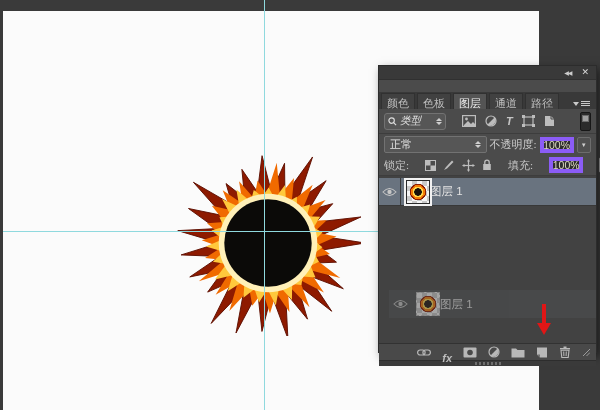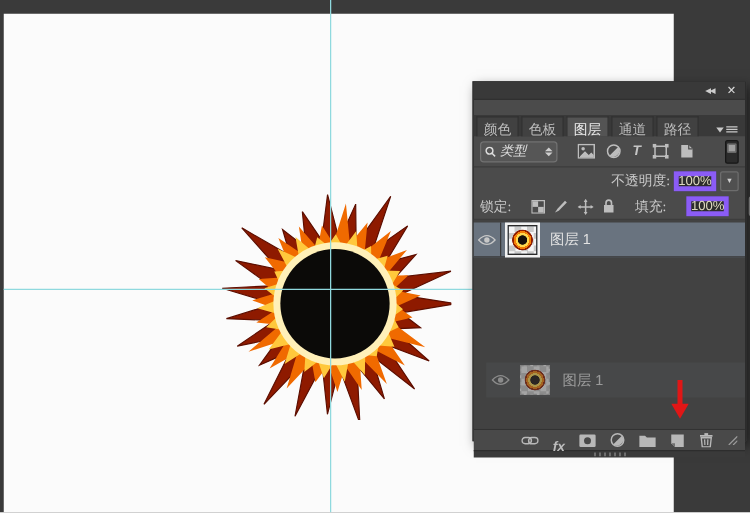--- a/index.html
+++ b/index.html
@@ -50,21 +50,21 @@
 
   .layers-list { position: relative; height: 167px; background: #424242; padding-top: 2px; }
   .layer-row { height: 28px; display: flex; align-items: center; background: #4f4f4f; border-bottom: 1px solid #383838; }
   .layer-row.selected { background: #69737f; }
   .eye-cell { width: 22px; height: 100%; display: flex; align-items: center; justify-content: center; border-right: 1px solid #3a3a3a; }
   .thumb { width: 24px; height: 24px; margin-left: 5px; position: relative; flex: 0 0 auto; }
   .thumb.checker { background-image: conic-gradient(#c9c9c9 0 25%, #f5f5f5 0 50%, #c9c9c9 0 75%, #f5f5f5 0); background-size: 10px 10px; border: 1px solid #2a2a2a; outline: 2px solid #f2f2f2; }
   .thumb.white { background: #ffffff; border: 1px solid #2a2a2a; }
   .mini-sun { position: absolute; left: 50%; top: 50%; width: 18px; height: 18px; transform: translate(-50%,-50%);
     background: radial-gradient(circle at 50% 50%, #17100a 0 3.5px, #ffd94f 4px 5.5px, #f57d05 5.5px 7px, #8f1d00 7px 8px, rgba(0,0,0,0) 8.5px); }
-  .layer-name { margin-left: 10px; font-size: 11.5px; color: #e2e2e2; white-space: nowrap; }
+  .layer-name { font-size: 11.5px; color: #e2e2e2; white-space: nowrap; }
   .layer-name.bg-name { font-style: italic; }
   .row-lock { margin-left: auto; margin-right: 10px; }
 
   .ghost-row { position: absolute; left: 10px; right: 0; top: 114px; height: 28px; display: flex; align-items: center;
     background: rgba(130,140,152,.16); opacity: .55; }
   .ghost-row .thumb.checker { outline: none; border: 1px dashed #b5b5b5; }
 
   .toolbar { height: 17px; background: #494949; border-top: 1px solid #323232; display: flex; align-items: center; justify-content: flex-end; gap: 11px; padding: 0 6px; }
   .fx-label { font-style: italic; font-weight: bold; font-size: 11px; color: #bdbdbd; line-height: 1; margin-top: 12px; }
   .bottom-strip { height: 6px; background: #3a3a3a; border-top: 1px solid #2d2d2d; display: flex; align-items: center; justify-content: center; }
@@ -149,20 +149,27 @@
           <path d="M1 1 H7 L10 4 V11 H1 Z" fill="#bdbdbd"></path>
           <path d="M7 1 L7 4 L10 4" fill="none" stroke="#4b4b4b" stroke-width="1"></path>
         </svg>
       </span>
       <span class="toggle">
         <span class="knob"></span>
       </span>
     </div>
 
     <div class="blend-row">
+      <span class="blend-select">
+        <span>正常</span>
+        <span class="stepper">
+            <span class="up"></span>
+            <span class="dn"></span>
+          </span>
+      </span>
       <span class="row-label push">不透明度:</span>
       <span class="val-box">100%</span>
       <span class="val-btn">▼</span>
     </div>
 
     <div class="lock-row">
       <span class="row-label">锁定:</span>
       <span class="lock-icons">
         <svg class="icon" width="11" height="11" viewBox="0 0 11 11">
           <rect x="0.5" y="0.5" width="10" height="10" fill="none" stroke="#bdbdbd"></rect>

